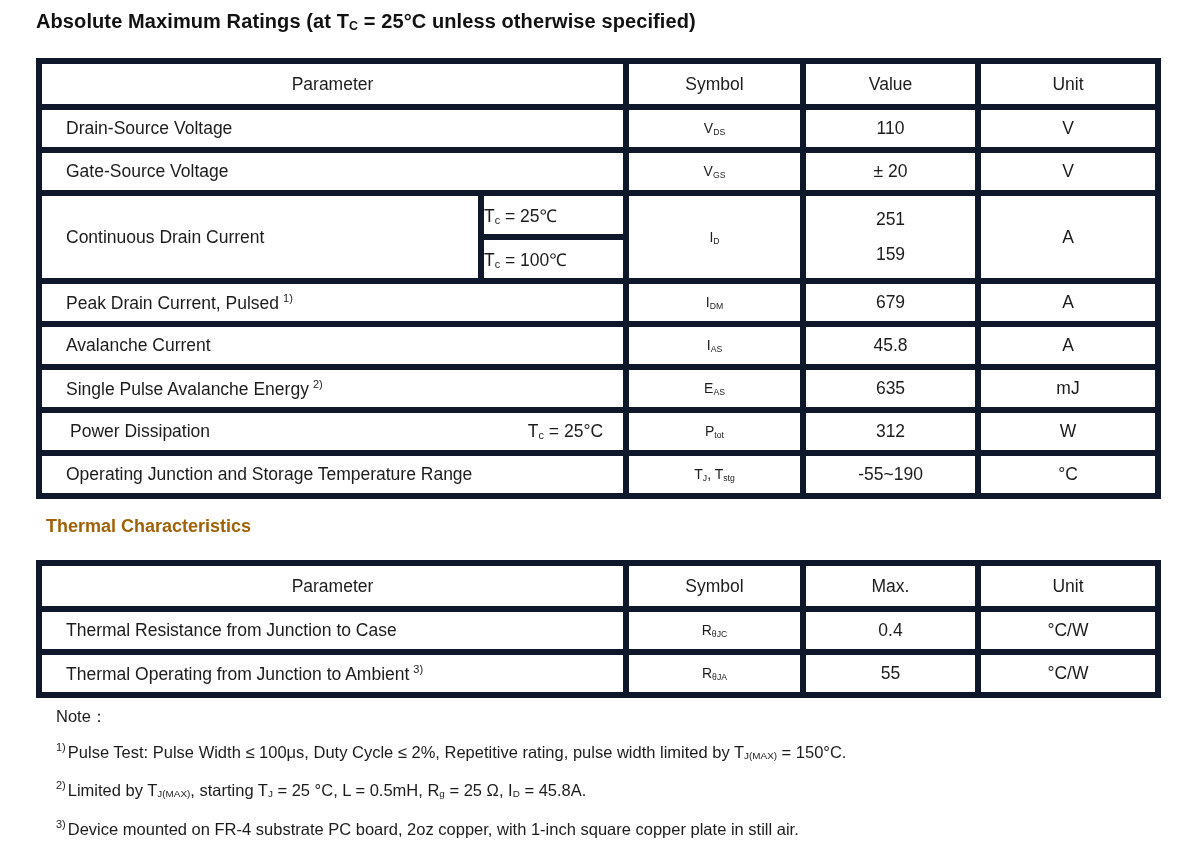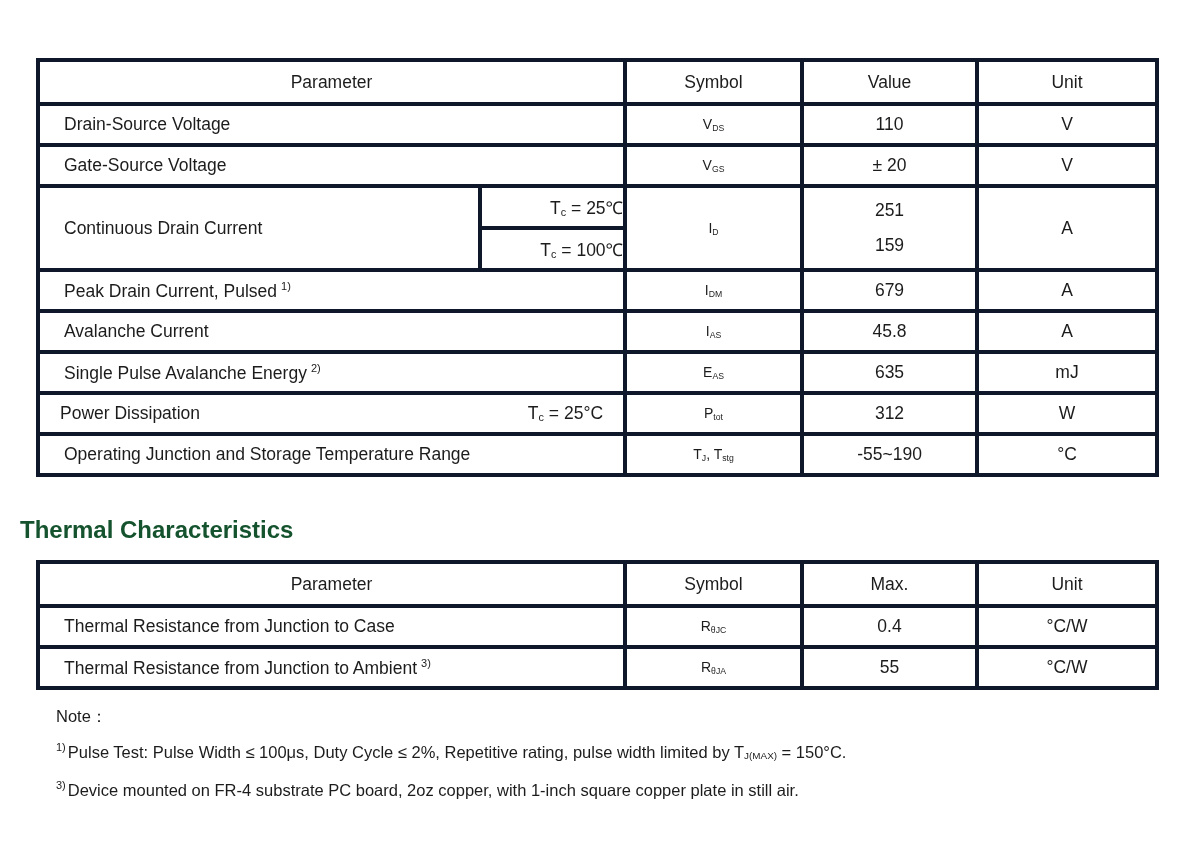--- a/index.html
+++ b/index.html
@@ -10,62 +10,63 @@
     position:relative;overflow:hidden;
   }
   .page{position:absolute;inset:0;}
   .doc-title{
     position:absolute;left:36px;top:10px;
     font-size:20px;font-weight:bold;color:#111;
     letter-spacing:0.1px;
   }
   .doc-title sub{font-size:0.62em;vertical-align:-0.18em;font-weight:bold;}
   .sec-title{
-    position:absolute;left:20px;top:516px;
-    font-size:24px;font-weight:bold;color:#14532d;
+    position:absolute;left:46px;top:516px;
+    font-size:18px;font-weight:bold;color:#a16207;
   }
   table{
     border-collapse:collapse;table-layout:fixed;
     position:absolute;left:36px;
     background:#fff;
   }
   #abs-table{top:58px;width:1119px;}
   #thermal-table{top:560px;width:1119px;}
   td,th{
-    border:4px solid #0f172a;
+    border:6px solid #0f172a;
     font-size:17.5px;font-weight:normal;color:#1c1c1c;
     padding:0;overflow:hidden;
   }
   th{text-align:center;}
   .hdr td, th{height:40px;}
   tr.r td{height:37px;}
   tr.rsub td{height:38px;}
   td.param{text-align:left;padding-left:24px;border-radius:6px;}
   td.center{text-align:center;}
   td.split{padding-right:20px;}
-  .split-inner{display:flex;justify-content:space-between;align-items:center;padding-left:20px;}
+  .split-inner{display:flex;justify-content:space-between;align-items:center;padding-left:28px;}
   sub{font-size:0.62em;vertical-align:-0.22em;}
   sup.ref{font-size:11px;vertical-align:super;margin-left:4px;}
   .sym{font-size:14px;}
   .twoline{line-height:35px;}
-  .condcell{text-align:right;}
+  .condcell{text-align:left;}
   .notes{
     position:absolute;left:56px;top:706px;width:1100px;
     font-size:16.5px;color:#1c1c1c;
   }
   .note-label{margin-bottom:8px;}
   .note-line{margin-bottom:7px;line-height:22px;}
   .note-line sup{font-size:11px;vertical-align:super;margin-right:2px;}
   .note-line sub{font-size:0.6em;vertical-align:-0.2em;}
 </style>
 </head>
 <body>
 
 <div class="page">
 
+  <div class="doc-title"><span>Absolute Maximum Ratings (at T</span><sub>C</sub><span> = 25°C unless otherwise specified)</span></div>
 
   <table id="abs-table">
     <colgroup>
       <col style="width:442px">
         <col style="width:145px">
         <col style="width:177px">
         <col style="width:175px">
         <col style="width:180px">
     </colgroup>
     <tbody>
@@ -154,27 +155,28 @@
       <th>Max.</th>
       <th>Unit</th>
     </tr>
     <tr class="r">
       <td class="param">Thermal Resistance from Junction to Case</td>
       <td class="center sym"><span>R</span><sub>θJC</sub></td>
       <td class="center">0.4</td>
       <td class="center">°C/W</td>
     </tr>
     <tr class="r">
-      <td class="param"><span>Thermal Resistance from Junction to Ambient</span><sup class="ref">3)</sup></td>
+      <td class="param"><span>Thermal Operating from Junction to Ambient</span><sup class="ref">3)</sup></td>
       <td class="center sym"><span>R</span><sub>θJA</sub></td>
       <td class="center">55</td>
       <td class="center">°C/W</td>
     </tr>
   </tbody>
     </table>
 
   <div class="notes">
     <div class="note-label">Note：</div>
     <div class="note-line"><sup>1)</sup><span>Pulse Test: Pulse Width ≤ 100μs, Duty Cycle ≤ 2%, Repetitive rating, pulse width limited by T</span><sub>J(MAX)</sub><span> = 150°C.</span></div>
+    <div class="note-line"><sup>2)</sup><span>Limited by T</span><sub>J(MAX)</sub><span>, starting T</span><sub>J</sub><span> = 25 °C, L = 0.5mH, R</span><sub>g</sub><span> = 25 Ω, I</span><sub>D</sub><span> = 45.8A.</span></div>
     <div class="note-line"><sup>3)</sup><span>Device mounted on FR-4 substrate PC board, 2oz copper, with 1-inch square copper plate in still air.</span></div>
   </div>
 
 </div>
 
 </body></html>

